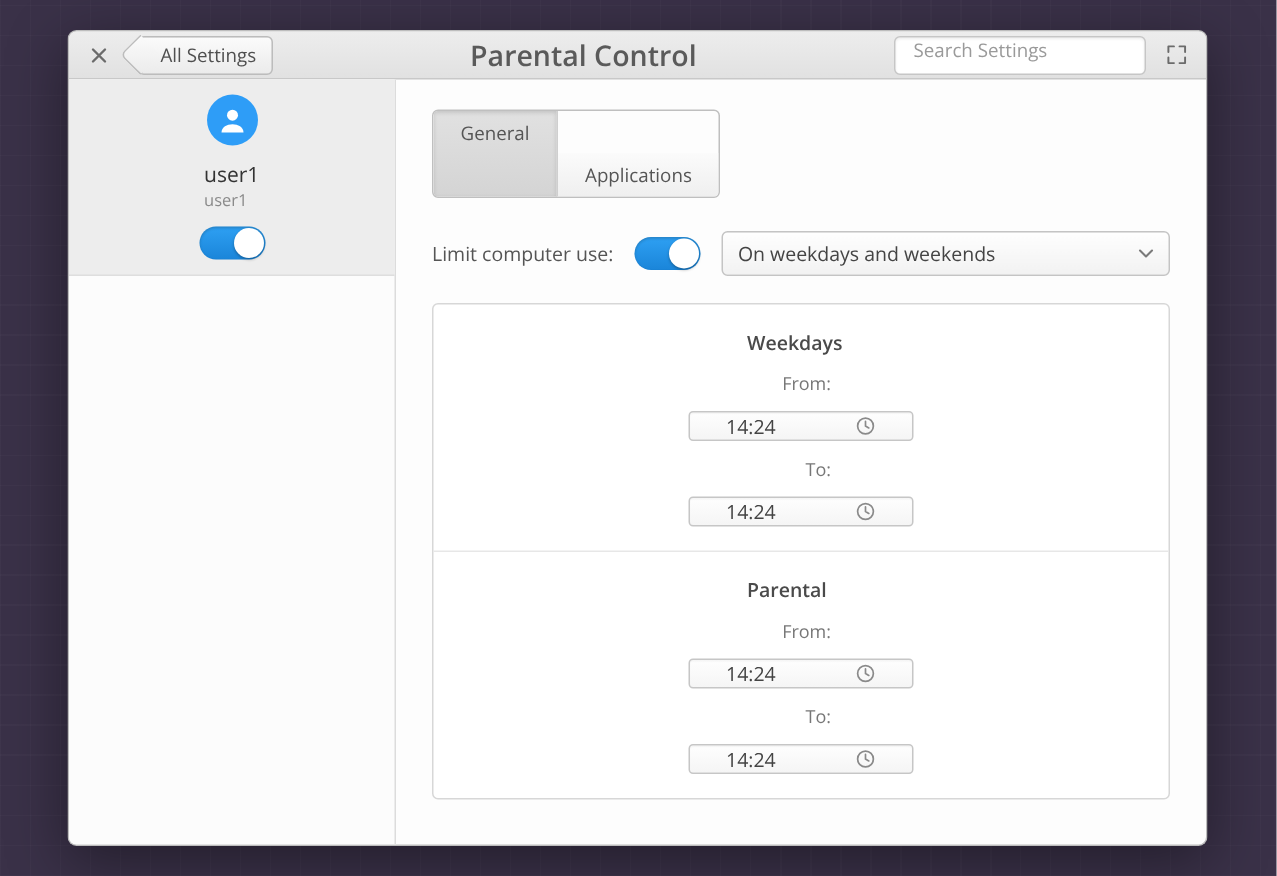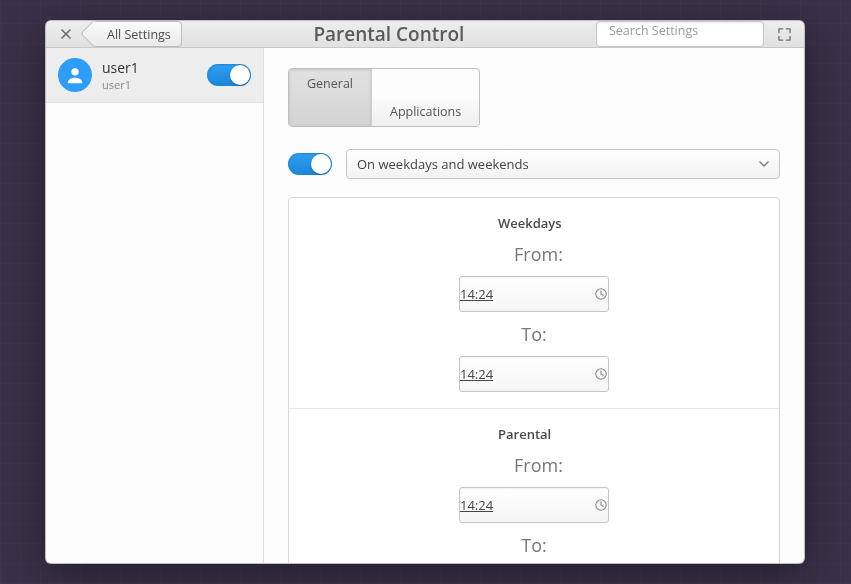--- a/index.html
+++ b/index.html
@@ -43,20 +43,21 @@
     width: 168px; height:26px; background:#fff; border:1px solid #c6c6c6; border-radius:4px;
     display:flex; align-items:flex-start; padding:0 6px; gap:6px; color:#9a9a9a; box-shadow: inset 0 1px 2px rgba(0,0,0,0.08);
   }
   .search input { border:none; outline:none; flex:1; font-size:12.5px; color:#444; background:transparent; }
   .search input::placeholder{color:#9a9a9a;}
   .body { flex:1; display:flex; }
   .sidebar { width:218px; background:#fcfcfc; border-right:1px solid #dcdcdc; }
   .user-row {
     display:flex; align-items:center; gap:10px; padding:10px 12px; background:#ededed;
     border-bottom:1px solid #dedede;
+    flex-direction:column;
   }
   .avatar {
     width:34px;height:34px;border-radius:50%;background:#2e9df7;display:flex;align-items:center;justify-content:center;
   }
   .avatar svg{width:22px;height:22px;}
   .user-names{flex:1;}
   .user-displayname{font-size:14px;color:#333;}
   .user-username{font-size:11px;color:#8a8a8a;}
   .toggle{
     width:44px;height:22px;border-radius:11px;position:relative;transition:.15s;
@@ -84,26 +85,25 @@
     display:flex;align-items:center;justify-content:space-between;padding:0 10px;font-size:13px;color:#444;
   }
   .panel{
     border:1px solid #d7d7d7;border-radius:4px;background:#fff;
   }
   .timerow{
     display:flex;align-items:center;padding:16px 14px;gap:10px;flex-direction:column;
   }
   .timerow + .timerow{border-top:1px solid #e7e7e7;}
   .daylabel{font-size:13px;font-weight:600;color:#4a4a4a;width:72px;}
-  .ftlabel{font-size:18px;color:#777;width:40px;text-align:center;}
+  .ftlabel{font-size:12px;color:#777;width:40px;text-align:right;}
   .timefield{
-    width:150px;height:36px;border:1px solid #c6c6c6;border-radius:3px;background:linear-gradient(#fefefe,#f5f5f5);
-    display:flex;align-items:center;justify-content:space-between;padding:0 0;font-size:13px;color:#444;
+    width:150px;height:20px;border:1px solid #c6c6c6;border-radius:3px;background:linear-gradient(#fefefe,#f5f5f5);
+    display:flex;align-items:center;justify-content:space-between;padding:0 24px;font-size:13px;color:#444;
     box-shadow: inset 0 1px 1px rgba(0,0,0,0.04);
-    text-decoration: underline;
   }
   .clockicon{color:#8a8a8a;display:flex;}
   .chev{color:#7a7a7a;}
   svg{display:block;}
 </style>
 </head>
 <body>
 
 <div class="window">
   <div class="titlebar">
@@ -151,20 +151,21 @@
 
     <div class="main">
       <div class="tabs">
         <div class="tabgroup">
           <div class="tab active"><span>General</span></div>
           <div class="tab"><span>Applications</span></div>
         </div>
       </div>
 
       <div class="limitrow">
+        <div class="limitlabel">Limit computer use:</div>
         <div class="toggle on">
             <div class="knob"></div>
           </div>
         <div class="select">
           <span>On weekdays and weekends</span>
           <span class="chev">
             <svg width="10" height="10" viewBox="0 0 10 10">
                 <path d="M1 3 L5 7 L9 3" fill="none" stroke="currentColor" stroke-width="1.4" stroke-linecap="round" stroke-linejoin="round"></path>
               </svg>
           </span>

